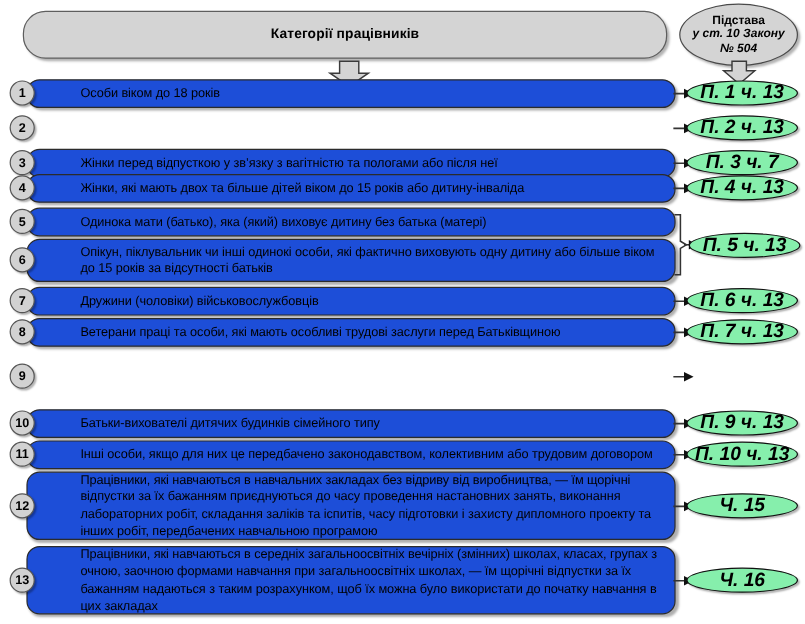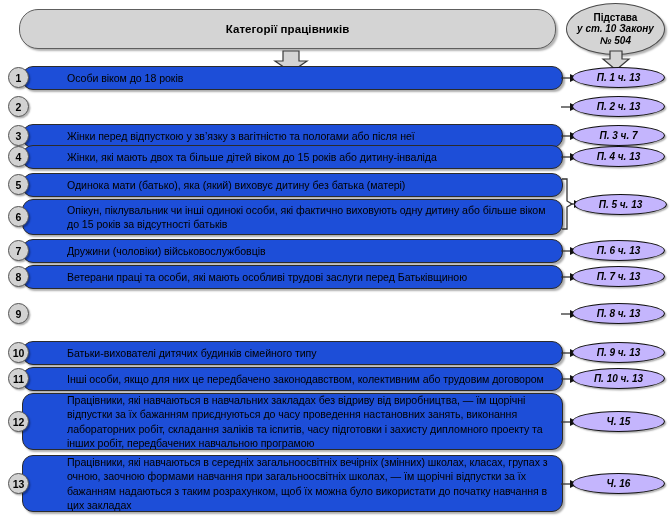--- a/index.html
+++ b/index.html
@@ -114,27 +114,27 @@
     box-shadow: 1.5px 1.5px 1.5px rgba(0,0,0,0.30);
     z-index: 4;
   }
 
   
   .badge {
     position: absolute;
     box-sizing: border-box;
     width: 93px;
     height: 21px;
-    background: #c4b5fd;
+    background: #86efac;
     border: 1.2px solid #111111;
     border-radius: 50%;
     display: flex;
     align-items: center;
     justify-content: center;
-    font-size: 10px;
+    font-size: 16px;
     font-weight: bold;
     font-style: italic;
     box-shadow: 1.5px 1.5px 1.5px rgba(0,0,0,0.30);
   }
 
   
   .connector {
     position: absolute;
     height: 9px;
   }
@@ -258,21 +258,20 @@
   </div>
   <div class="badge" style="left:572px; top:266px;">П. 7 ч. 13</div>
 
   <div class="num-circle" style="top:303px;">9</div>
   <div class="connector" style="left:561px; top:309px;">
     <svg width="18" height="10" viewBox="0 0 18 10">
       <line x1="0" y1="5" x2="11" y2="5" stroke="#333" stroke-width="1.3"></line>
       <polygon points="9,1 17,5 9,9" fill="#111"></polygon>
     </svg>
   </div>
-  <div class="badge" style="left:572px; top:303px;">П. 8 ч. 13</div>
 
   <div class="row-box" style="top:341px; width:541px; height:24px;">
     <span class="row-text">Батьки-вихователі дитячих будинків сімейного типу</span>
   </div>
   <div class="num-circle" style="top:342px;">10</div>
   <div class="connector" style="left:561px; top:348px;">
     <svg width="18" height="10" viewBox="0 0 18 10">
       <line x1="0" y1="5" x2="11" y2="5" stroke="#333" stroke-width="1.3"></line>
       <polygon points="9,1 17,5 9,9" fill="#111"></polygon>
     </svg>

